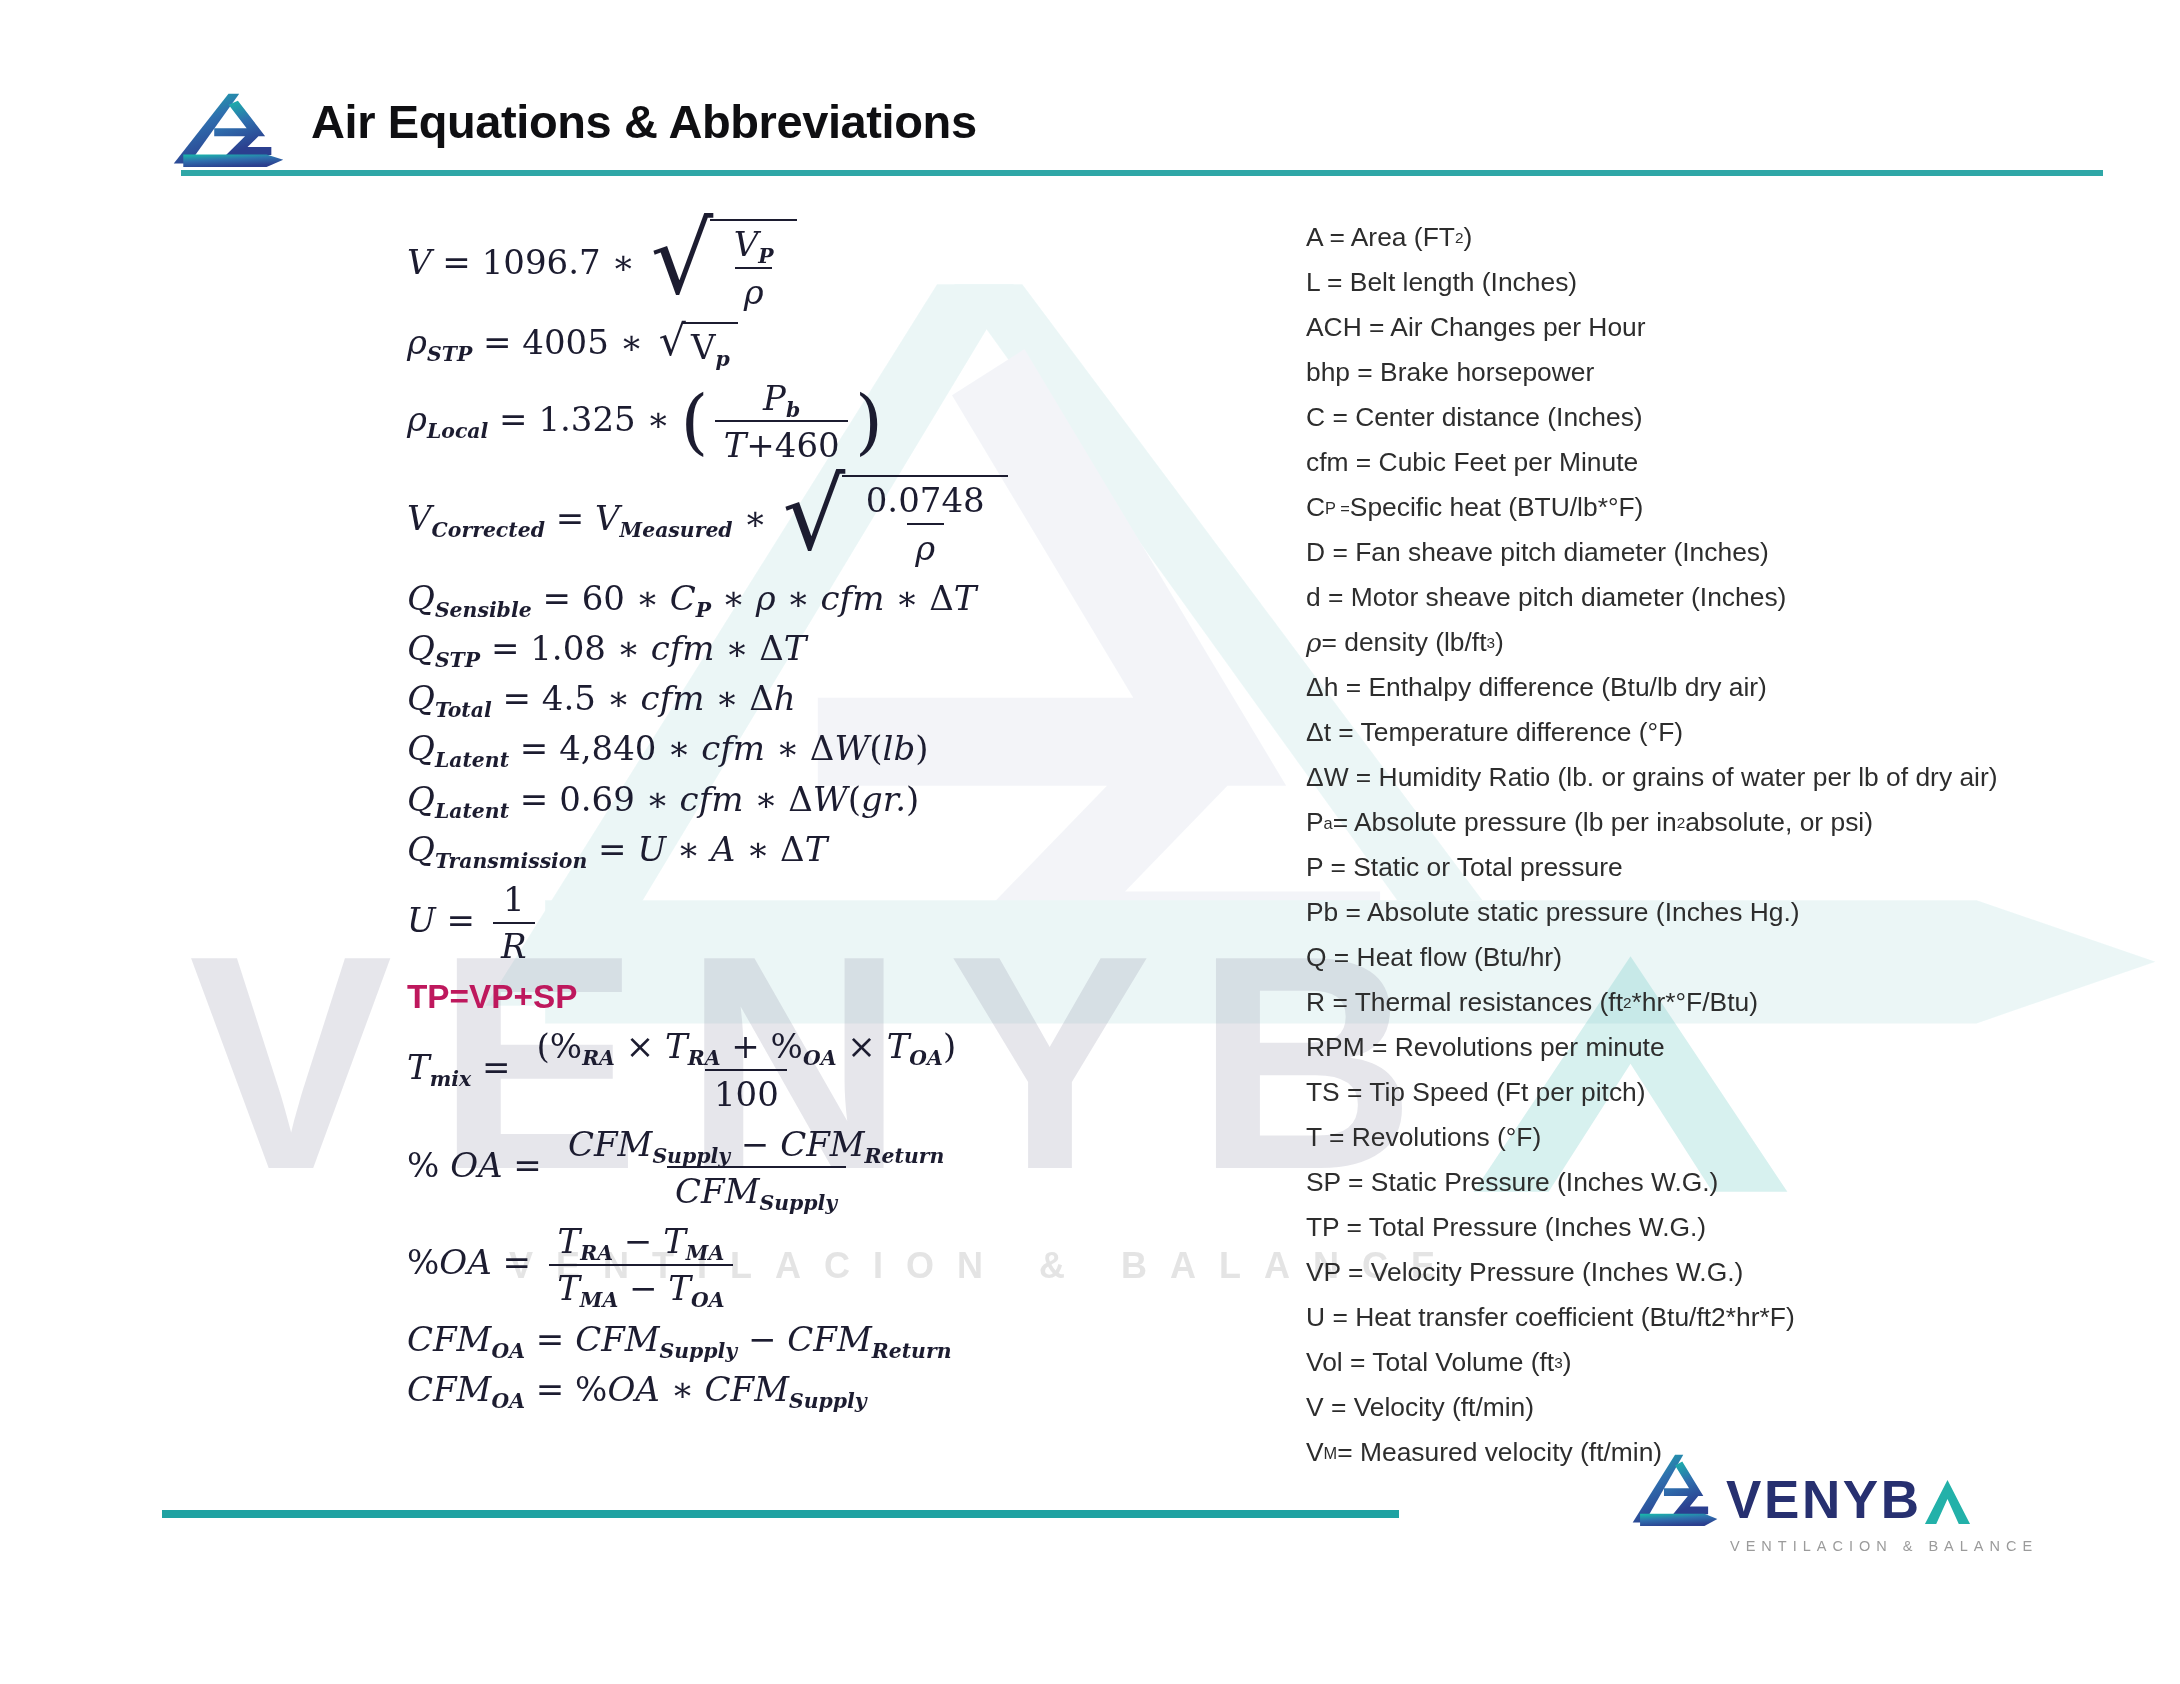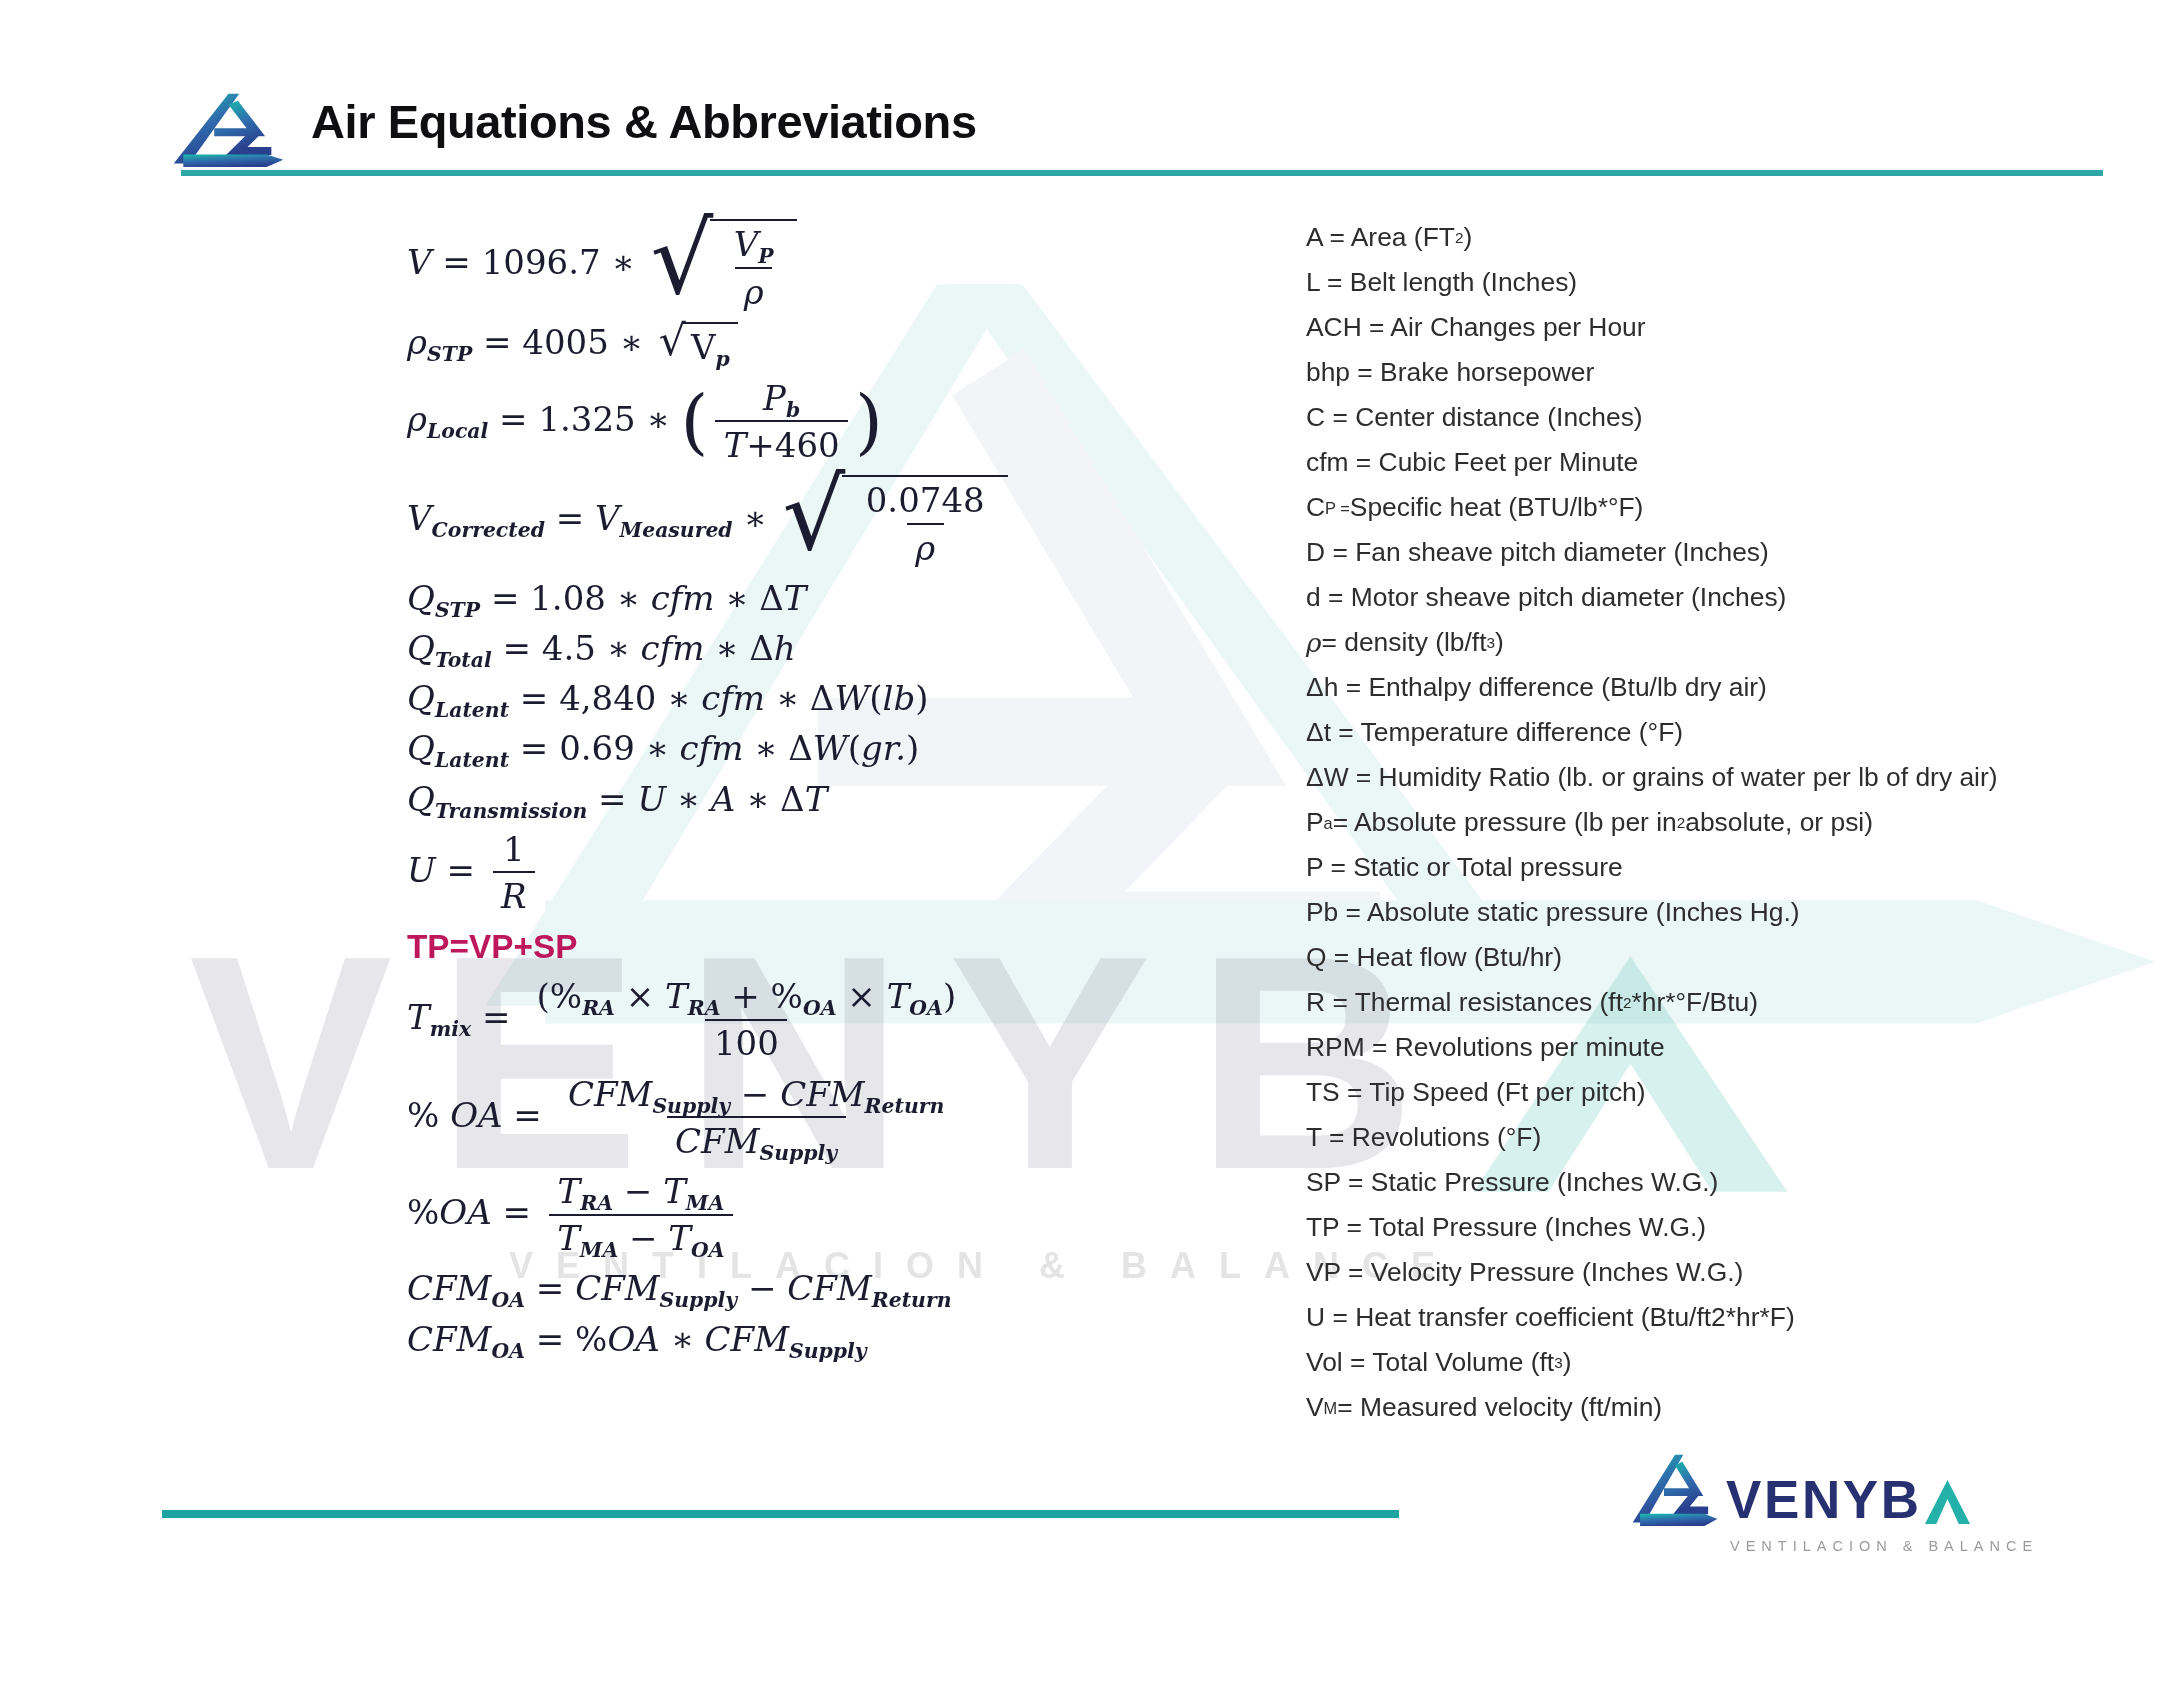--- a/index.html
+++ b/index.html
@@ -112,20 +112,21 @@
         <span class="num"><span class="it">P</span><sub class="sb">b</sub></span>
         <span class="den"><span class="it">T</span>+460</span>
       </span><span class="bigp">)</span></div>
     <div class="formula"><span class="it">V</span><sub class="sb">Corrected</sub> = <span class="it">V</span><sub class="sb">Measured</sub> ∗ <span class="sqrt tall">
         <span class="rad">√</span>
         <span class="inner"><span class="frac">
             <span class="num">0.0748</span>
             <span class="den"><span class="it">ρ</span></span>
           </span></span>
       </span></div>
+    <div class="formula"><span class="it">Q</span><sub class="sb">Sensible</sub> = 60 ∗ <span class="it">C</span><sub class="sb">P</sub> ∗ <span class="it">ρ</span> ∗ <span class="it">cfm</span> ∗ Δ<span class="it">T</span></div>
     <div class="formula"><span class="it">Q</span><sub class="sb">STP</sub> = 1.08 ∗ <span class="it">cfm</span> ∗ Δ<span class="it">T</span></div>
     <div class="formula"><span class="it">Q</span><sub class="sb">Total</sub> = 4.5 ∗ <span class="it">cfm</span> ∗ Δ<span class="it">h</span></div>
     <div class="formula"><span class="it">Q</span><sub class="sb">Latent</sub> = 4,840 ∗ <span class="it">cfm</span> ∗ Δ<span class="it">W</span>(<span class="it">lb</span>)</div>
     <div class="formula"><span class="it">Q</span><sub class="sb">Latent</sub> = 0.69 ∗ <span class="it">cfm</span> ∗ Δ<span class="it">W</span>(<span class="it">gr.</span>)</div>
     <div class="formula"><span class="it">Q</span><sub class="sb">Transmission</sub> = <span class="it">U</span> ∗ <span class="it">A</span> ∗ Δ<span class="it">T</span></div>
     <div class="formula"><span class="it">U</span> = <span class="frac">
         <span class="num">1</span>
         <span class="den"><span class="it">R</span></span>
       </span></div>
     <div class="formula"><span class="sf">TP=VP+SP</span></div>
@@ -165,20 +166,21 @@
     <div class="abbr-line">Q = Heat flow (Btu/hr)</div>
     <div class="abbr-line">R = Thermal resistances (ft<sup class="sp2">2</sup>*hr*°F/Btu)</div>
     <div class="abbr-line">RPM = Revolutions per minute</div>
     <div class="abbr-line">TS = Tip Speed (Ft per pitch)</div>
     <div class="abbr-line">T = Revolutions (°F)</div>
     <div class="abbr-line">SP = Static Pressure (Inches W.G.)</div>
     <div class="abbr-line">TP = Total Pressure (Inches W.G.)</div>
     <div class="abbr-line">VP = Velocity Pressure (Inches W.G.)</div>
     <div class="abbr-line">U = Heat transfer coefficient (Btu/ft2*hr*F)</div>
     <div class="abbr-line">Vol = Total Volume (ft<sup class="sp2">3</sup>)</div>
+    <div class="abbr-line">V = Velocity (ft/min)</div>
     <div class="abbr-line">V<sub class="sb">M</sub> = Measured velocity (ft/min)</div>
   </div>
 
 <div id="footer-rule" class="abs"></div>
 
 <div id="footer-brand" class="abs">
   <div id="footer-brand-top">
     <svg id="footer-logo" viewBox="0 0 100 84" preserveAspectRatio="none">
       <polygon points="50,2 59,2 17,80 4,80" fill="url(#lg1)"></polygon>
       <path d="M54 12 L73 45 H38 M73 45 L57 66 H86" fill="none" stroke="url(#lg1)" stroke-width="9"></path>

